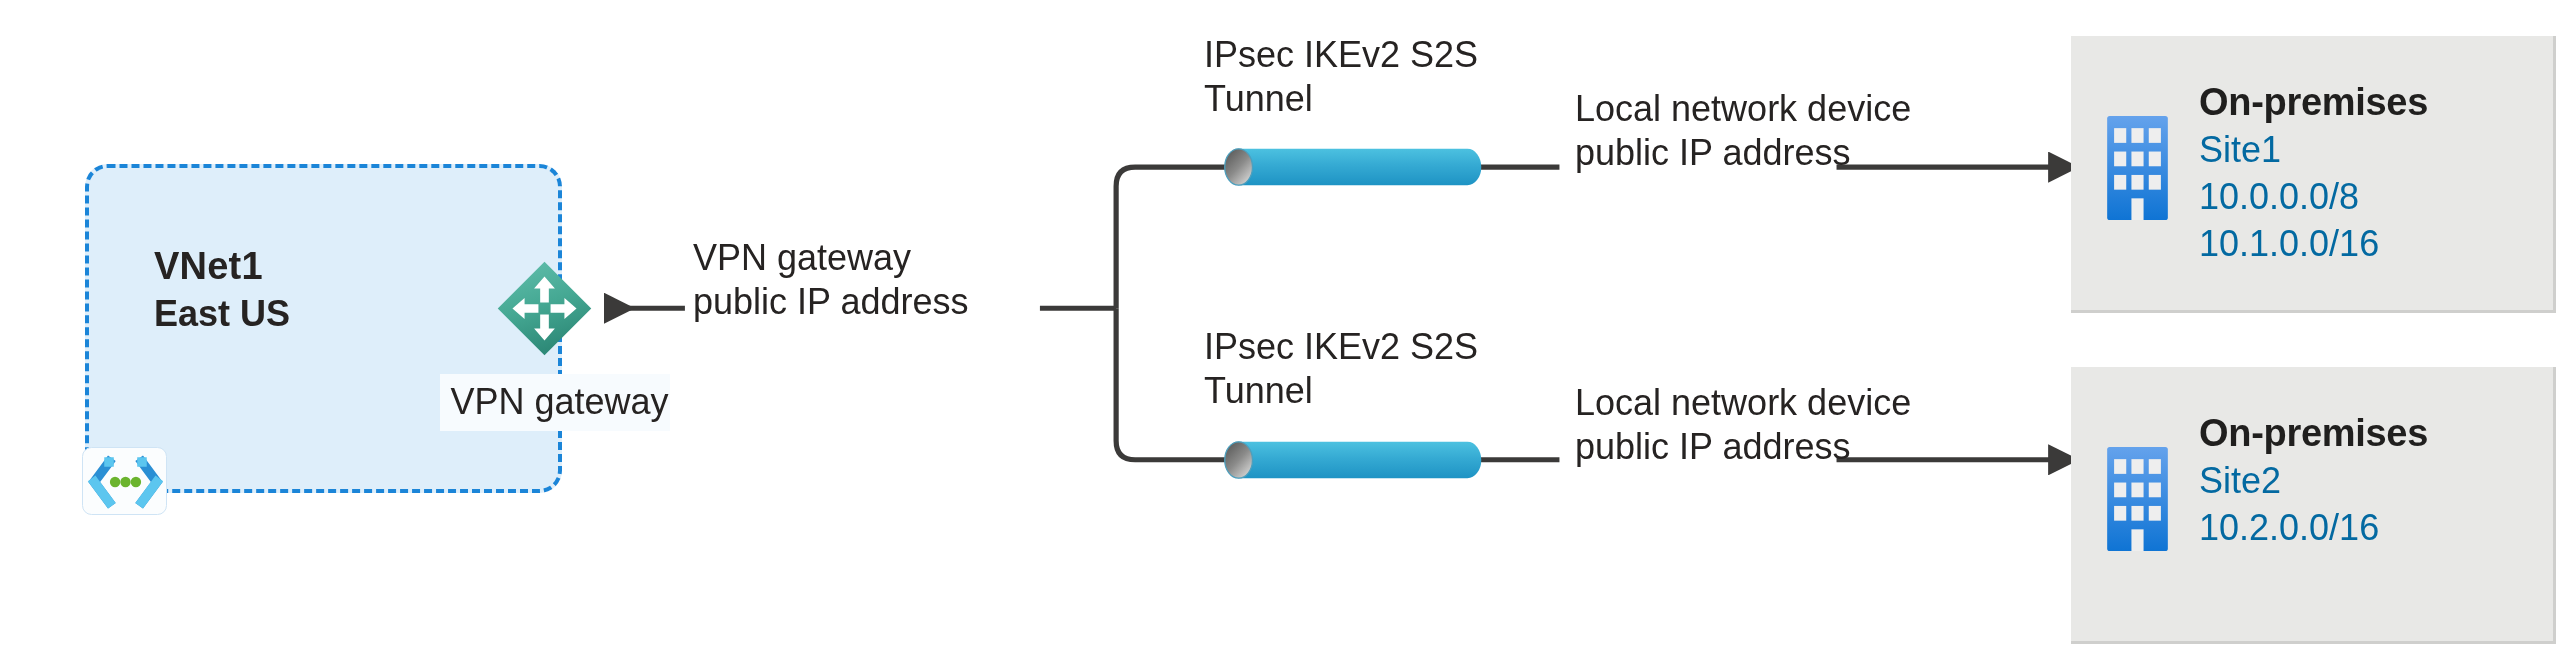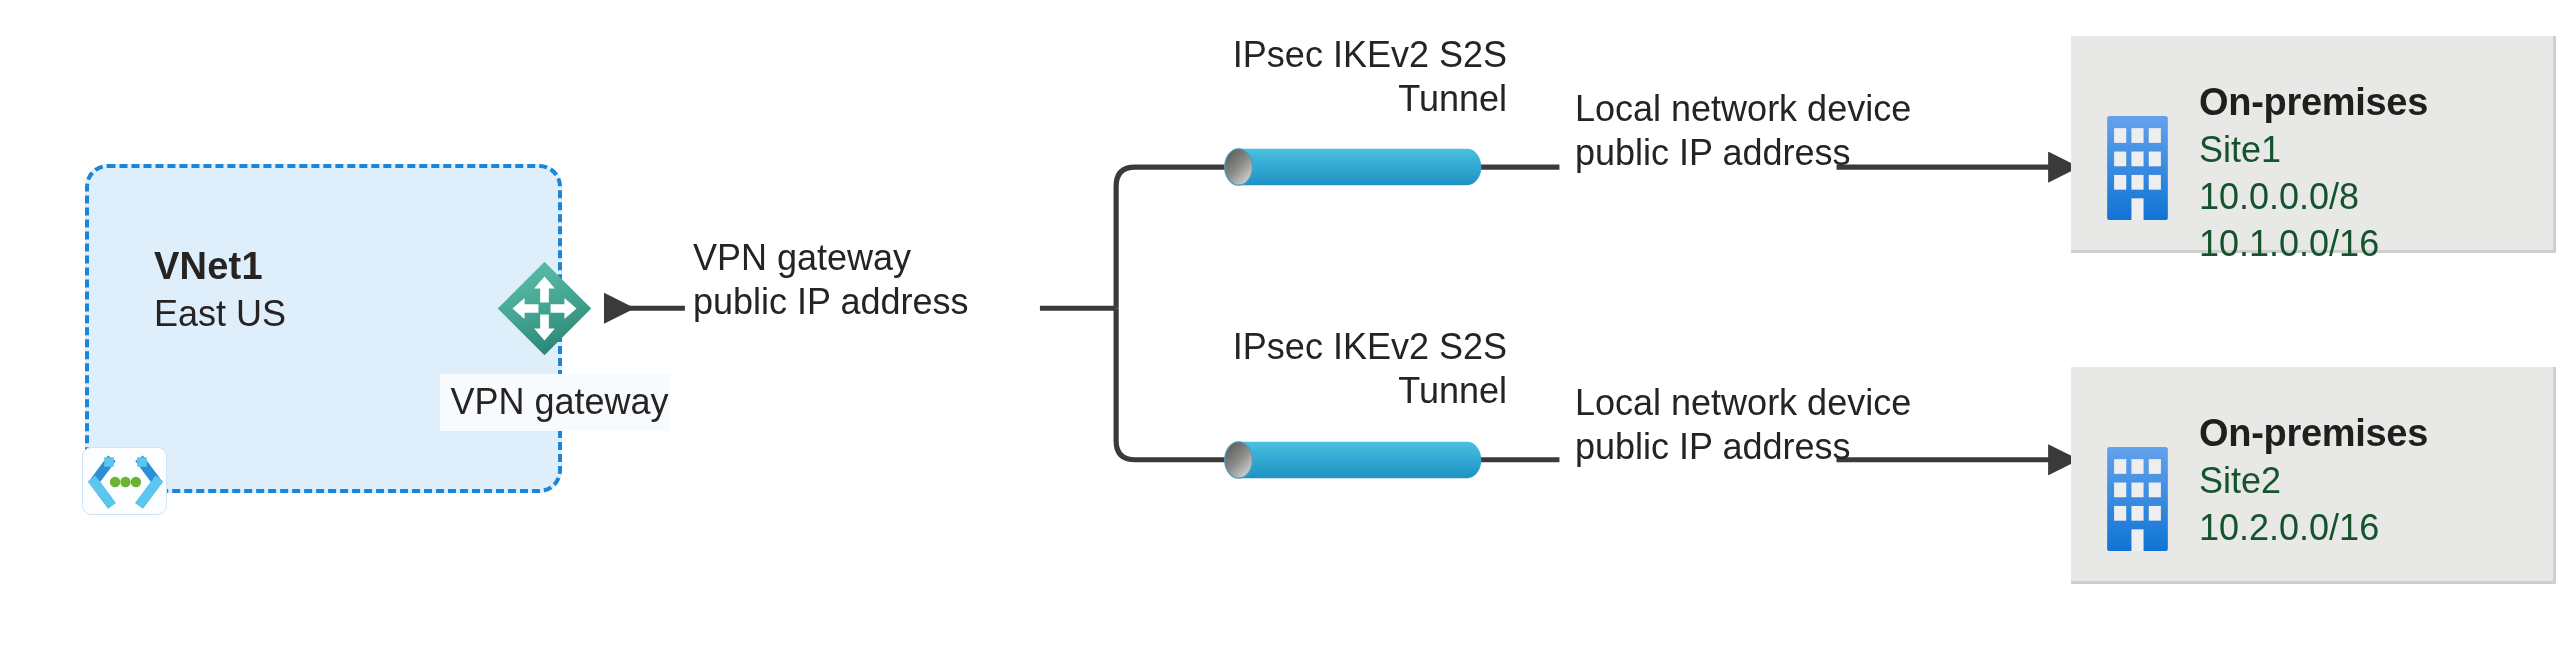--- a/index.html
+++ b/index.html
@@ -48,21 +48,21 @@
     margin-top: 24px;
   }
   .vnet-title {
     font-size: 38px;
     font-weight: bold;
     color: #262322;
     letter-spacing: 0.2px;
   }
   .vnet-line {
     font-size: 36px;
-    font-weight: normal;
+    font-weight: bold;
     color: #262322;
   }
 
   
   .subnet-icon {
     position: absolute;
     left: 82px;
     top: 447px;
     width: 85px;
     height: 68px;
@@ -96,42 +96,42 @@
   }
 
   
   .label {
     position: absolute;
     font-size: 36px;
     color: #262322;
     line-height: 1.22;
     white-space: nowrap;
   }
-  .label.center { text-align: right; }
+  .label.center { text-align: left; }
 
   .lbl-gw-pip   { left: 693px;  top: 236px; }
   .lbl-tun1     { left: 1204px; top: 33px;  width: 303px; }
   .lbl-tun2     { left: 1204px; top: 325px; width: 303px; }
   .lbl-lnd1     { left: 1575px; top: 87px; }
   .lbl-lnd2     { left: 1575px; top: 381px; }
 
   
   .tunnel {
     position: absolute;
     width: 260px;
     height: 40px;
   }
   .tunnel-1 { left: 1223px; top: 147px; }
   .tunnel-2 { left: 1223px; top: 440px; }
 
   
   .onprem-box {
     position: absolute;
     width: 485px;
-    height: 217px;
+    height: 277px;
     background: #e8e8e6;
     border-right: 3.5px solid #cfcfcd;
     border-bottom: 3.5px solid #cfcfcd;
     box-sizing: border-box;
   }
   .onprem-1 { left: 2071px; top: 36px; }
   .onprem-2 { left: 2071px; top: 367px; }
 
   .bldg-icon {
     position: absolute;
@@ -147,21 +147,21 @@
     line-height: 1.30;
   }
   .onprem-title {
     font-size: 38px;
     font-weight: bold;
     color: #201f1e;
     letter-spacing: -0.3px;
   }
   .onprem-line {
     font-size: 36px;
-    color: #14532d;
+    color: #0369a1;
   }
 </style>
 </head>
 <body>
 
 <div id="canvas">
 
   <svg id="svg-layer" viewBox="0 0 2973 753" xmlns="http://www.w3.org/2000/svg">
     <defs>
       <marker id="arrow-left" viewBox="0 0 10 10" refX="9" refY="5" markerWidth="6" markerHeight="6" orient="auto-start-reverse">

